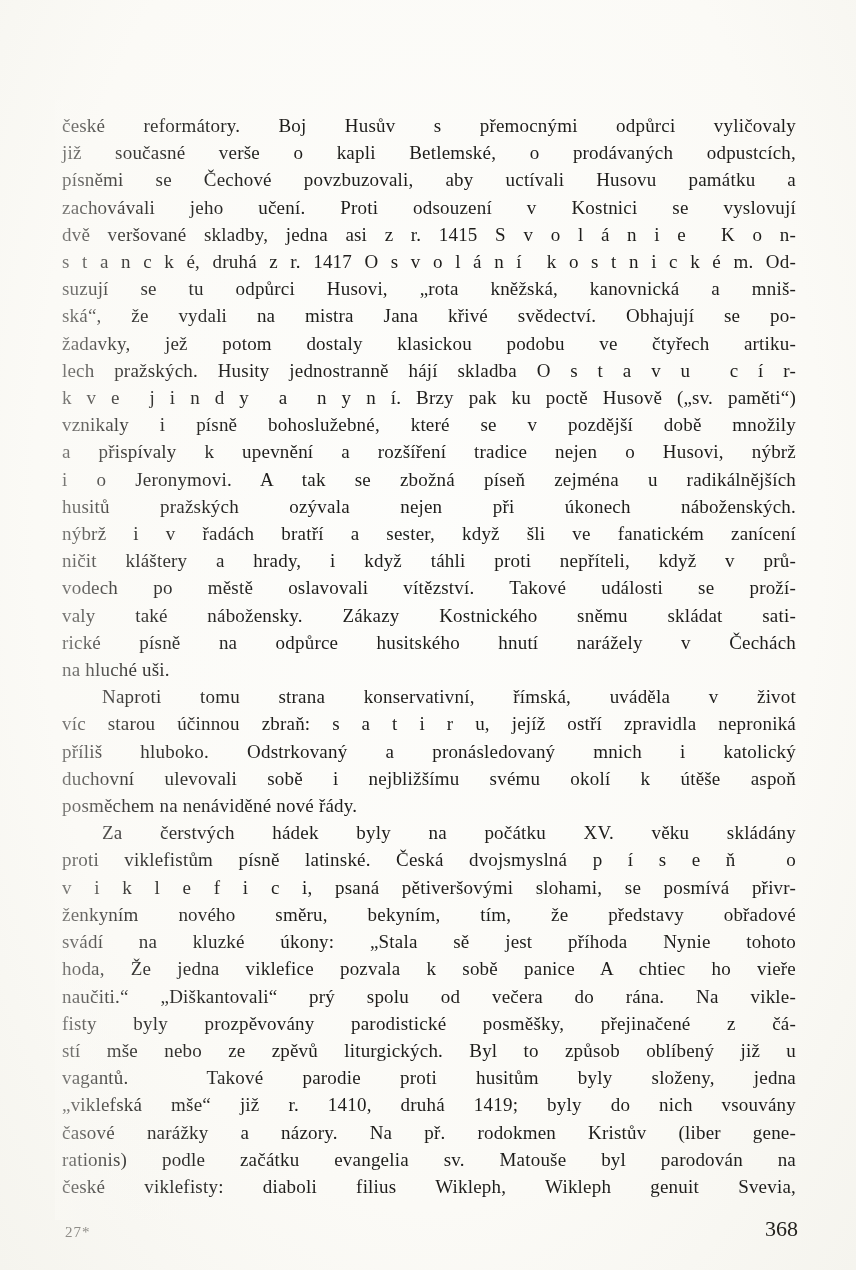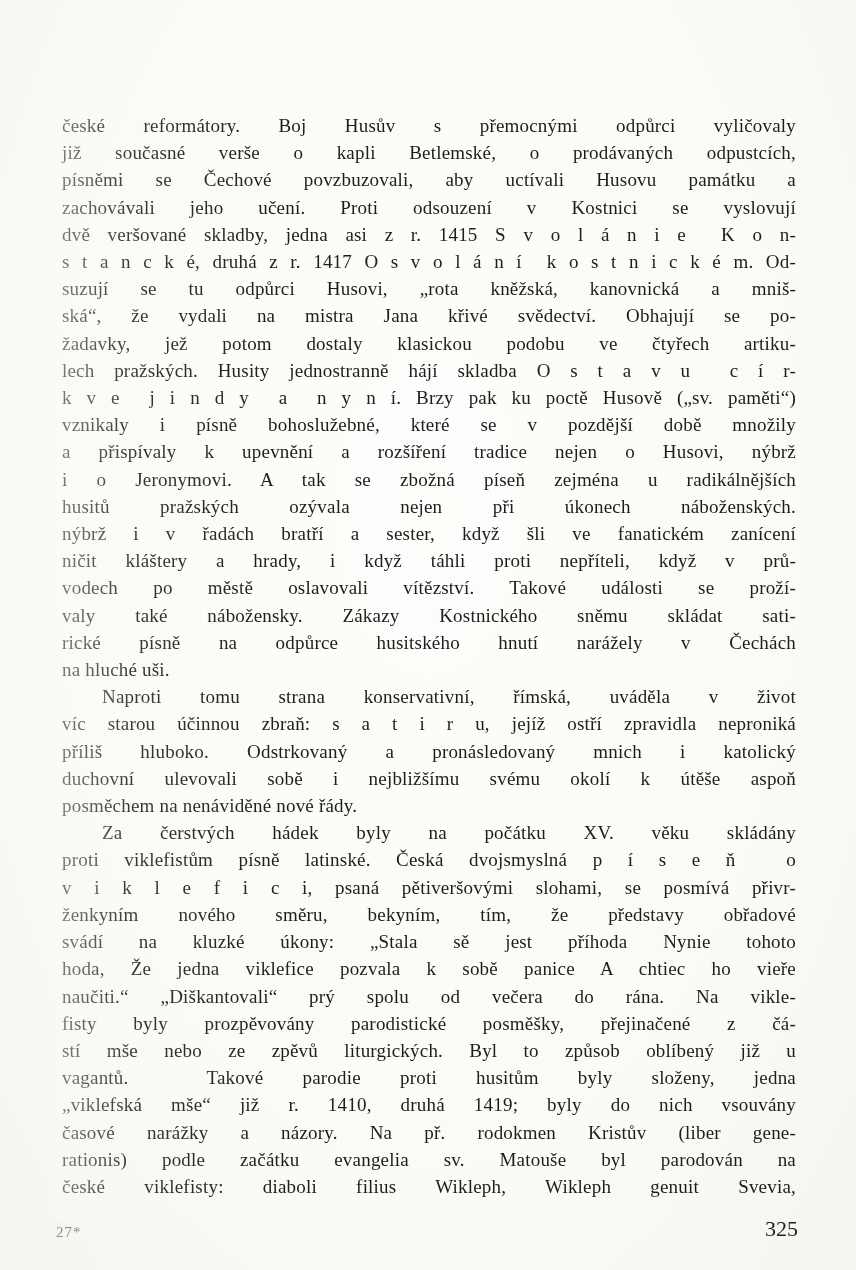--- a/index.html
+++ b/index.html
@@ -49,21 +49,21 @@
     position: absolute;
     left: 55px;
     top: 100px;
     width: 220px;
     height: 1120px;
     pointer-events: none;
     background: linear-gradient(to right, rgba(251,250,246,0.45) 0%, rgba(251,250,246,0.12) 35%, rgba(251,250,246,0) 100%);
   }
   .footer-sig {
     position: absolute;
-    left: 56px;
+    left: 65px;
     top: 1224px;
     font-family: "Liberation Serif", "DejaVu Serif", serif;
     font-size: 15px;
     color: #8e8c87;
     letter-spacing: 1px;
   }
   .footer-page {
     position: absolute;
     right: 58px;
     top: 1216px;
@@ -123,15 +123,15 @@
         <div class="line">časové narážky a názory. Na př. rodokmen Kristův (liber gene-</div>
         <div class="line">rationis) podle začátku evangelia sv. Matouše byl parodován na</div>
         <div class="line">české viklefisty: diaboli filius Wikleph, Wikleph genuit Svevia,</div>
       </div>
     </div>
 
   <div class="scan-fade"></div>
 
   <div class="footer-sig">27*</div>
 
-  <div class="footer-page">325</div>
+  <div class="footer-page">368</div>
 
 </div>
 
 </body></html>

